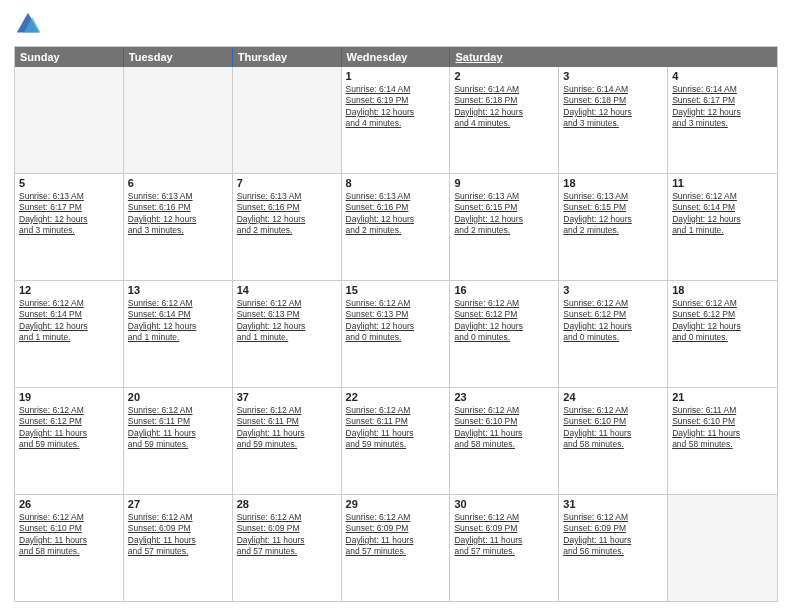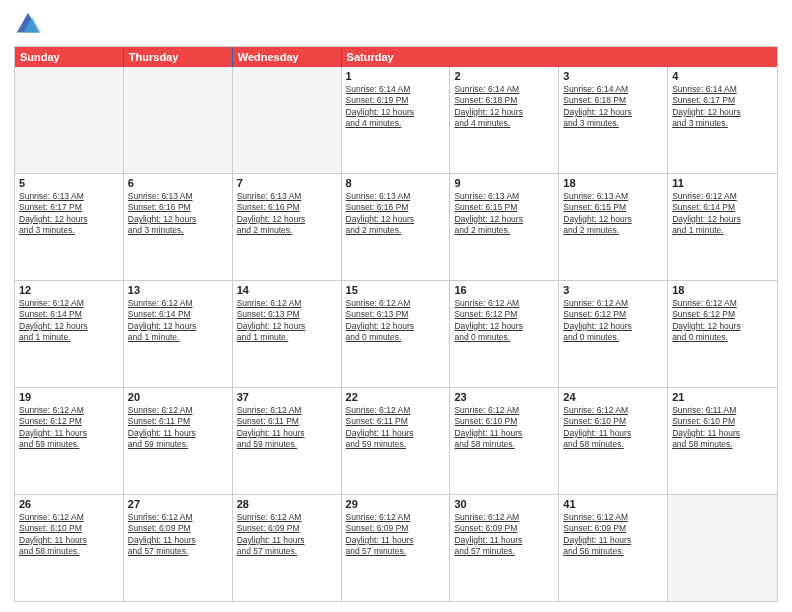--- a/index.html
+++ b/index.html
@@ -62,31 +62,31 @@
     }
     .calendar {
       flex: 1;
       display: flex;
       flex-direction: column;
       border: 1px solid #ccc;
     }
     .day-headers {
       display: grid;
       grid-template-columns: repeat(7, 1fr);
-      background: #ef4444;
+      background: #737373;
     }
     .day-header {
       color: #fff;
       font-size: 11px;
       font-weight: bold;
       padding: 4px 5px;
       text-align: left;
       border-right: 1px solid #3366bb;
     }
-    .day-header:last-child { border-right: none; }
+    .day-header:last-child { border-right: none; text-decoration: underline; }
     .weeks {
       flex: 1;
       display: flex;
       flex-direction: column;
     }
     .week-row {
       display: grid;
       grid-template-columns: repeat(7, 1fr);
       flex: 1;
       border-top: 1px solid #ccc;
@@ -131,20 +131,21 @@
     </div>
     <div class="title-block">
       <div class="month-title"></div>
       <div class="subtitle"></div>
     </div>
   </div>
 
   <div class="calendar">
     <div class="day-headers">
     <div class="day-header">Sunday</div>
+        <div class="day-header">Tuesday</div>
         <div class="day-header">Thursday</div>
         <div class="day-header">Wednesday</div>
         <div class="day-header">Saturday</div>
       </div>
     <div class="weeks">
     <div class="week-row">
           <div class="day-cell empty"></div>
           <div class="day-cell empty"></div>
           <div class="day-cell empty"></div>
           <div class="day-cell">
@@ -269,20 +270,20 @@
           </div>
           <div class="day-cell">
             <div class="day-num">29</div>
             <div class="day-info">Sunrise: 6:12 AM<br>Sunset: 6:09 PM<br>Daylight: 11 hours<br>and 57 minutes.</div>
           </div>
           <div class="day-cell">
             <div class="day-num">30</div>
             <div class="day-info">Sunrise: 6:12 AM<br>Sunset: 6:09 PM<br>Daylight: 11 hours<br>and 57 minutes.</div>
           </div>
           <div class="day-cell">
-            <div class="day-num">41</div>
+            <div class="day-num">31</div>
             <div class="day-info">Sunrise: 6:12 AM<br>Sunset: 6:09 PM<br>Daylight: 11 hours<br>and 56 minutes.</div>
           </div>
           <div class="day-cell empty"></div>
         </div>
       </div>
   </div>
 </div>
 
 </body></html>

